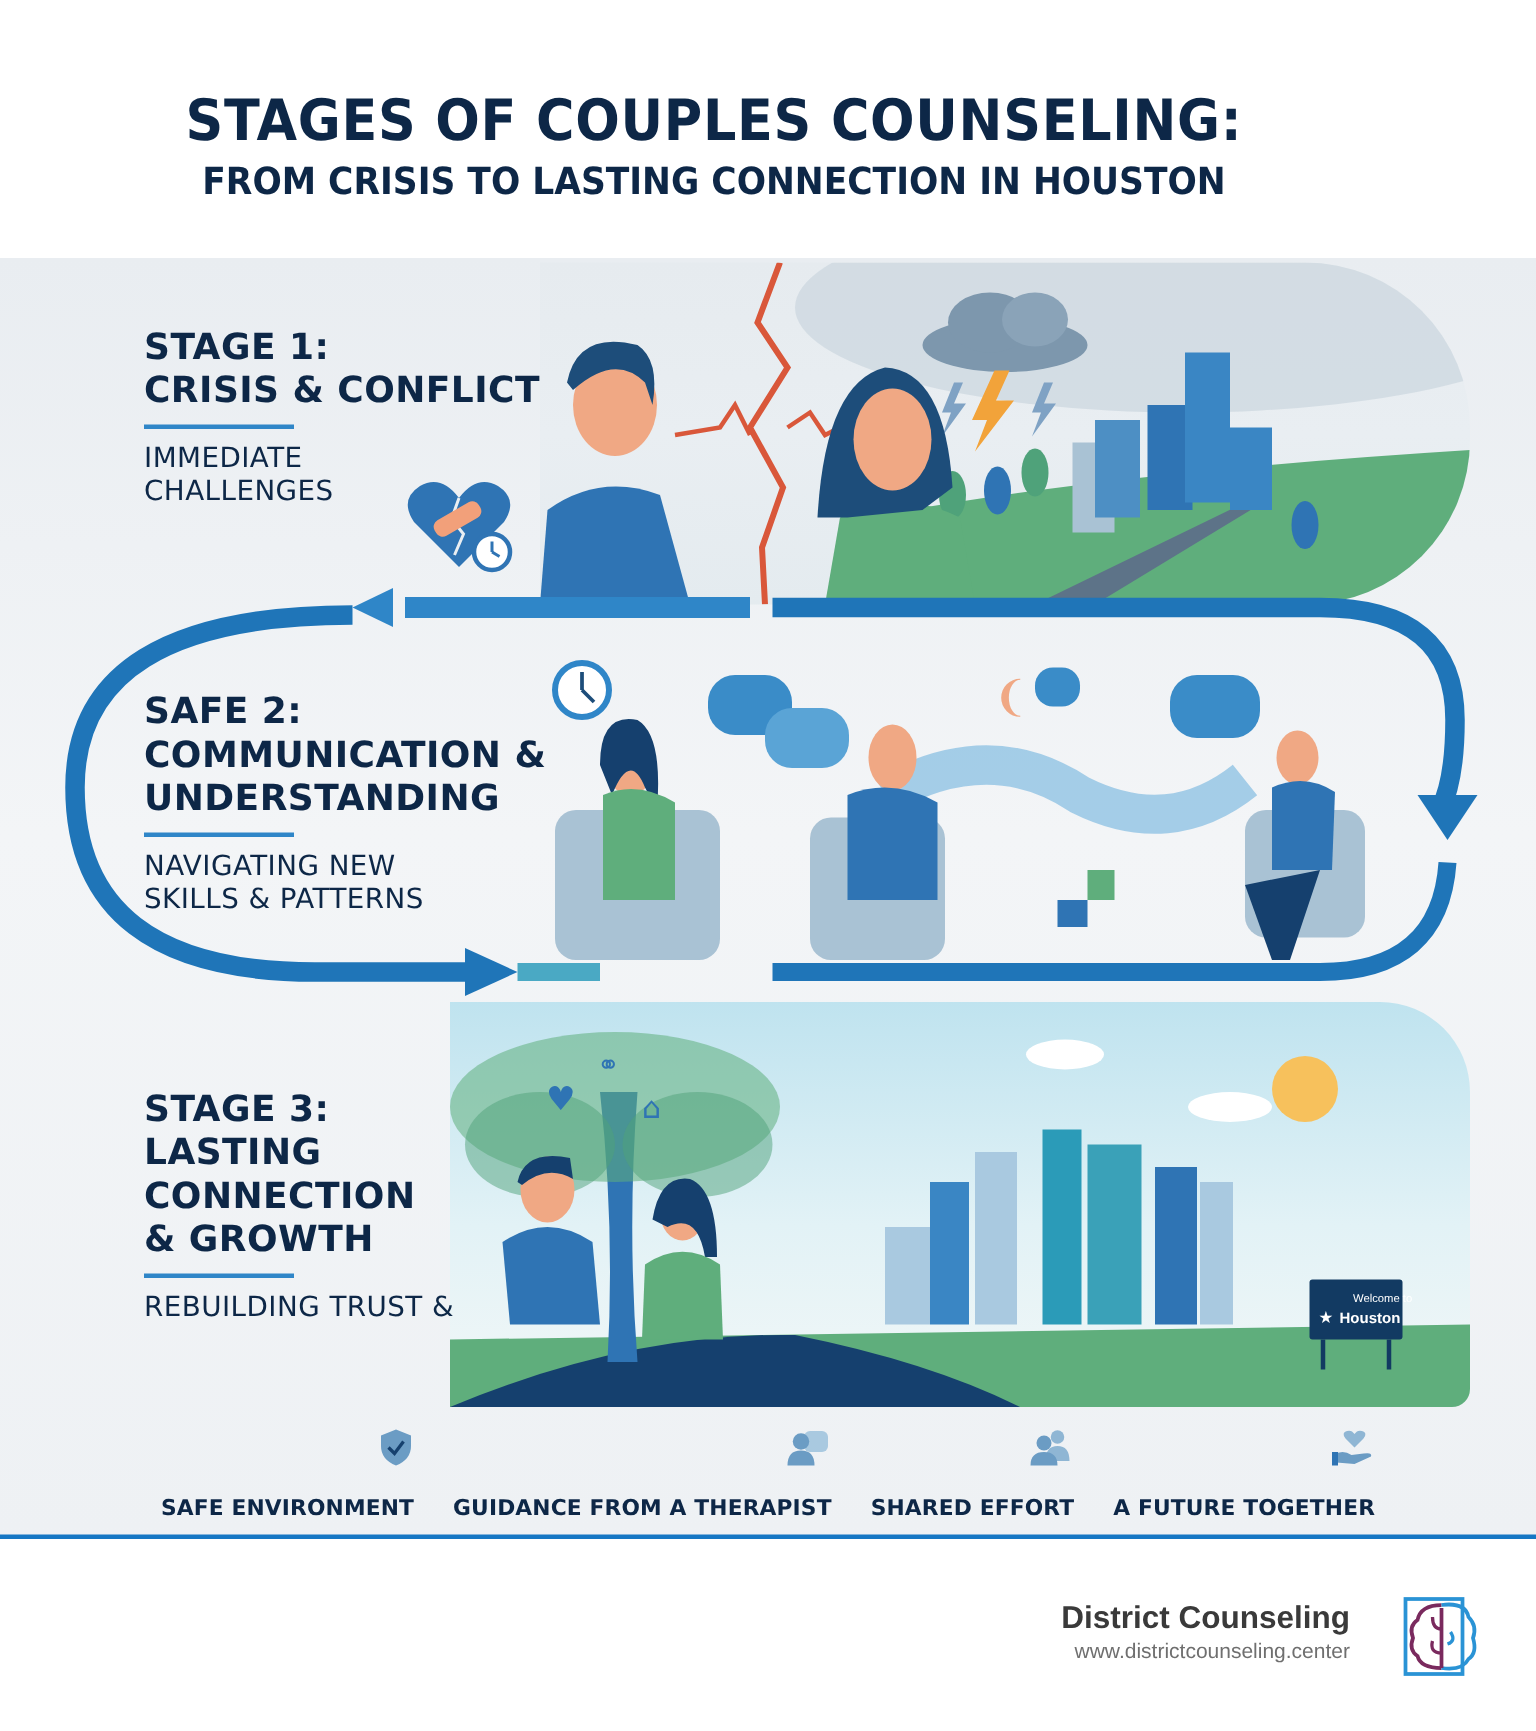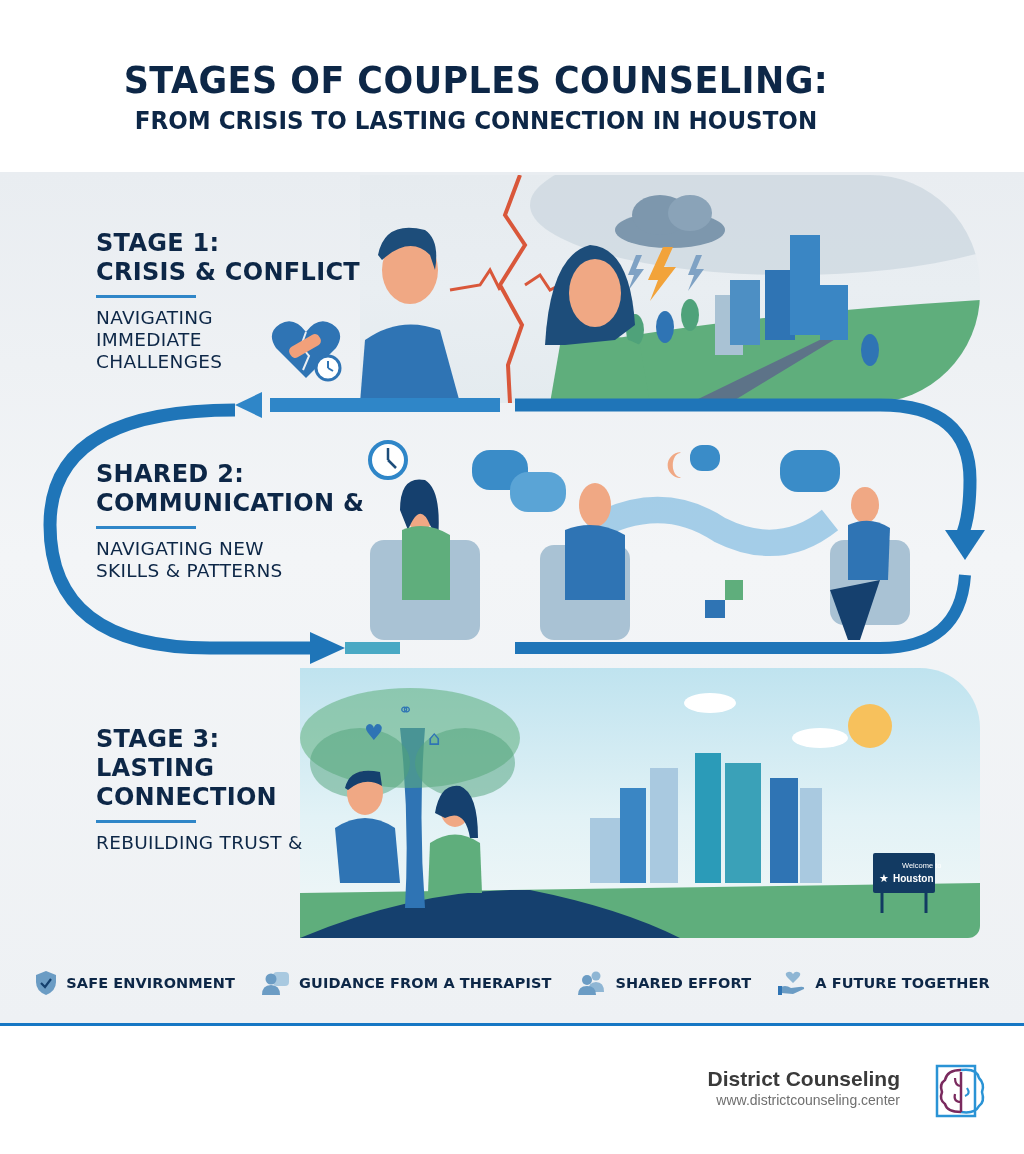--- a/index.html
+++ b/index.html
@@ -19,28 +19,28 @@
       background: linear-gradient(180deg, #e6ebef 0%, #e9eef2 50%, #e4ebef 100%); }
     .stage3-art { position: absolute; left: 300px; top: 668px; width: 680px; height: 270px;
       border-radius: 0 60px 12px 0; overflow: hidden;
       background: linear-gradient(180deg, #bfe3ef 0%, #e2f2f6 55%, #f2f7f7 100%); }
 
     .stage-text { position: absolute; }
     .stage-heading { font-weight: 800; font-size: 24px; line-height: 29px; color: #0d2747; letter-spacing: 0.3px; }
     .stage-rule { width: 100px; height: 3px; background: #2f86c8; margin: 8px 0 9px 0; }
     .stage-sub { font-weight: 500; font-size: 18.5px; line-height: 22px; color: #0d2747; letter-spacing: 0.3px; }
 
-    .s1 { left: 96px; top: 217px; margin-top: 12px; }
+    .s1 { left: 96px; top: 217px; }
     .s2 { left: 96px; top: 460px; }
     .s3 { left: 96px; top: 725px; }
 
     .flow-svg { position: absolute; left: 0; top: 0; width: 1024px; height: 1154px; pointer-events: none; }
 
     .features { position: absolute; left: 0; top: 958px; width: 1024px; height: 50px; display: flex; justify-content: center; align-items: center; gap: 26px; }
-    .feature { display: flex; align-items: center; gap: 8px; }
+    .feature { display: flex; align-items: flex-end; gap: 20px; flex-direction: column; }
     .feature-label { font-size: 14.5px; font-weight: 700; color: #0d2747; letter-spacing: 0.1px; }
     .feature-icon { width: 24px; height: 26px; display: inline-block; }
 
     .bottom-rule { position: absolute; left: 0; top: 1023px; width: 1024px; height: 3px; background: #1677c4; }
 
     .footer { position: absolute; left: 0; top: 1026px; width: 1024px; height: 112px; background: #ffffff; }
     .brand { position: absolute; right: 124px; top: 41px; text-align: right; }
     .brand-name { font-family: "Liberation Sans", sans-serif; font-weight: 700; font-size: 21px; color: #3a3a3a; }
     .brand-url { font-family: "Liberation Sans", sans-serif; font-size: 14px; color: #6f6f6f; margin-top: 1px; }
     .logo { position: absolute; left: 935px; top: 38px; width: 52px; height: 54px; }
@@ -192,45 +192,46 @@
     <ellipse cx="505" cy="75" rx="14" ry="18" fill="#f0a884"></ellipse>
     <path d="M488 95 Q510 85 530 98 L528 150 L488 150 Z" fill="#2f74b4"></path>
     <path d="M470 160 L520 150 L500 210 L488 210 Z" fill="#15406e"></path>
   </g>
 </svg>
 
 <div class="stage-text s1">
   <div class="stage-heading">STAGE 1:</div>
   <div class="stage-heading">CRISIS &amp; CONFLICT</div>
   <div class="stage-rule"></div>
-  <div class="stage-sub">NAVIGATING</div>
   <div class="stage-sub">IMMEDIATE</div>
   <div class="stage-sub">CHALLENGES</div>
 </div>
 <svg style="position:absolute; left:268px; top:318px;" width="80" height="66" viewBox="0 0 80 66">
   <path d="M38 60 L8 30 Q-2 15 12 6 Q26 -2 38 14 Q50 -2 64 6 Q78 15 68 30 Z" fill="#2f74b4"></path>
   <polyline points="38,14 33,28 41,38 35,52" stroke="#e9eef2" stroke-width="2" fill="none"></polyline>
   <rect x="20" y="22" width="34" height="12" rx="5" fill="#f2a07a" transform="rotate(-30 37 28)"></rect>
   <circle cx="60" cy="50" r="12" fill="#ffffff" stroke="#2f74b4" stroke-width="3"></circle>
   <line x1="60" y1="50" x2="60" y2="43" stroke="#2f74b4" stroke-width="2"></line>
   <line x1="60" y1="50" x2="65" y2="53" stroke="#2f74b4" stroke-width="2"></line>
 </svg>
 
 <div class="stage-text s2">
-  <div class="stage-heading">SHARED 2:</div>
+  <div class="stage-heading">SAFE 2:</div>
   <div class="stage-heading">COMMUNICATION &amp;</div>
+  <div class="stage-heading">UNDERSTANDING</div>
   <div class="stage-rule"></div>
   <div class="stage-sub">NAVIGATING NEW</div>
   <div class="stage-sub">SKILLS &amp; PATTERNS</div>
 </div>
 
 <div class="stage-text s3">
   <div class="stage-heading">STAGE 3:</div>
   <div class="stage-heading">LASTING</div>
   <div class="stage-heading">CONNECTION</div>
+  <div class="stage-heading">&amp; GROWTH</div>
   <div class="stage-rule"></div>
   <div class="stage-sub">REBUILDING TRUST &amp;</div>
 </div>
 
 <div class="features">
   <div class="feature">
     <svg class="feature-icon" viewBox="0 0 24 26">
       <path d="M12 1 L22 5 L22 12 Q22 21 12 25 Q2 21 2 12 L2 5 Z" fill="#6b9cc4"></path>
       <polyline points="7,13 11,17 17,9" stroke="#15406e" stroke-width="2.2" fill="none"></polyline>
     </svg>

